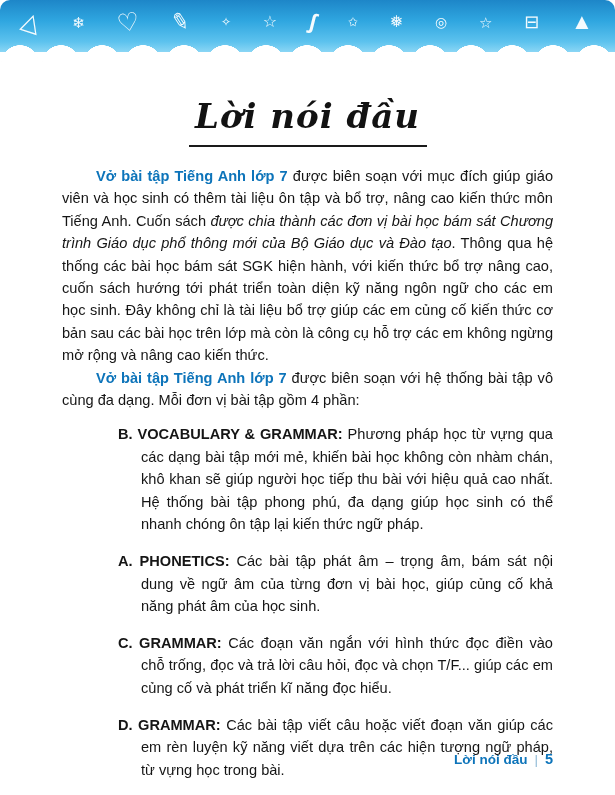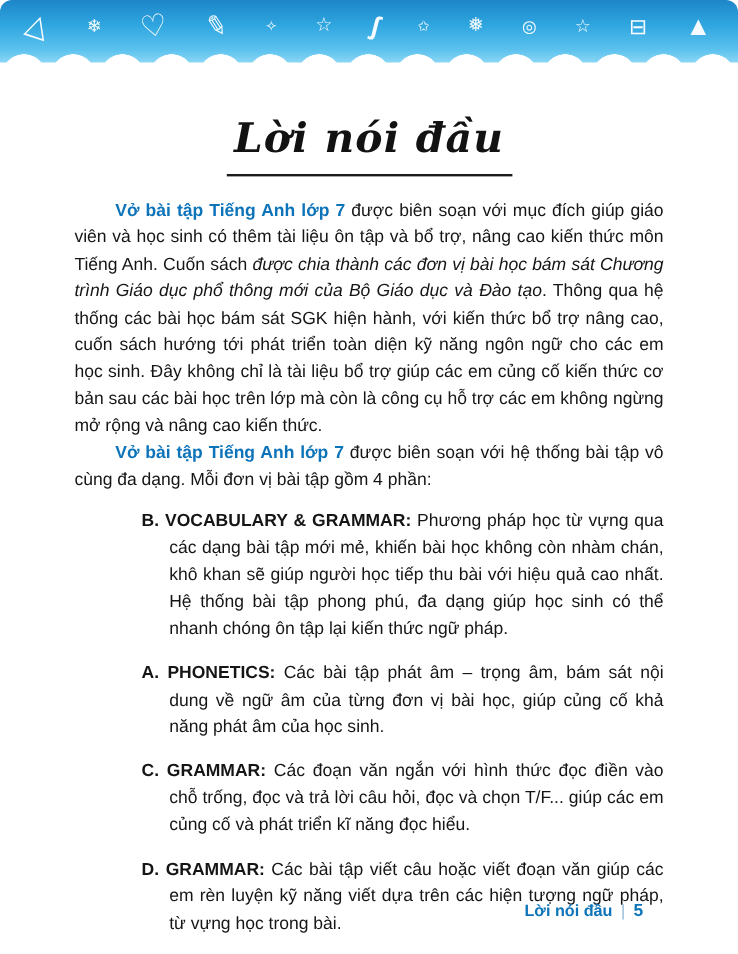--- a/index.html
+++ b/index.html
@@ -49,21 +49,21 @@
   
   .content{padding:18px 62px 0 62px;font-size:14.6px;line-height:22.4px;text-align:justify;}
   .para{margin:0 0 0;text-indent:34px;}
   .blue{color:#0d74ba;font-weight:bold;}
   .ital{font-style:italic;}
   .sections{margin:12px 0 0 56px;}
   .item{margin-top:12px;padding-left:23px;text-indent:-23px;text-align:justify;}
   .item b{font-weight:bold;color:#151515;}
   
   .footer{
-    position:absolute;right:79px;bottom:28px;
+    position:absolute;right:62px;bottom:28px;
     font-size:13.5px;color:#0d74ba;font-weight:bold;
   }
   .footer .sep{color:#8fb9d6;font-weight:normal;padding:0 7px;}
   .footer .page{font-size:14.5px;}
 </style>
 </head>
 <body>
 
 <div class="page">
 

